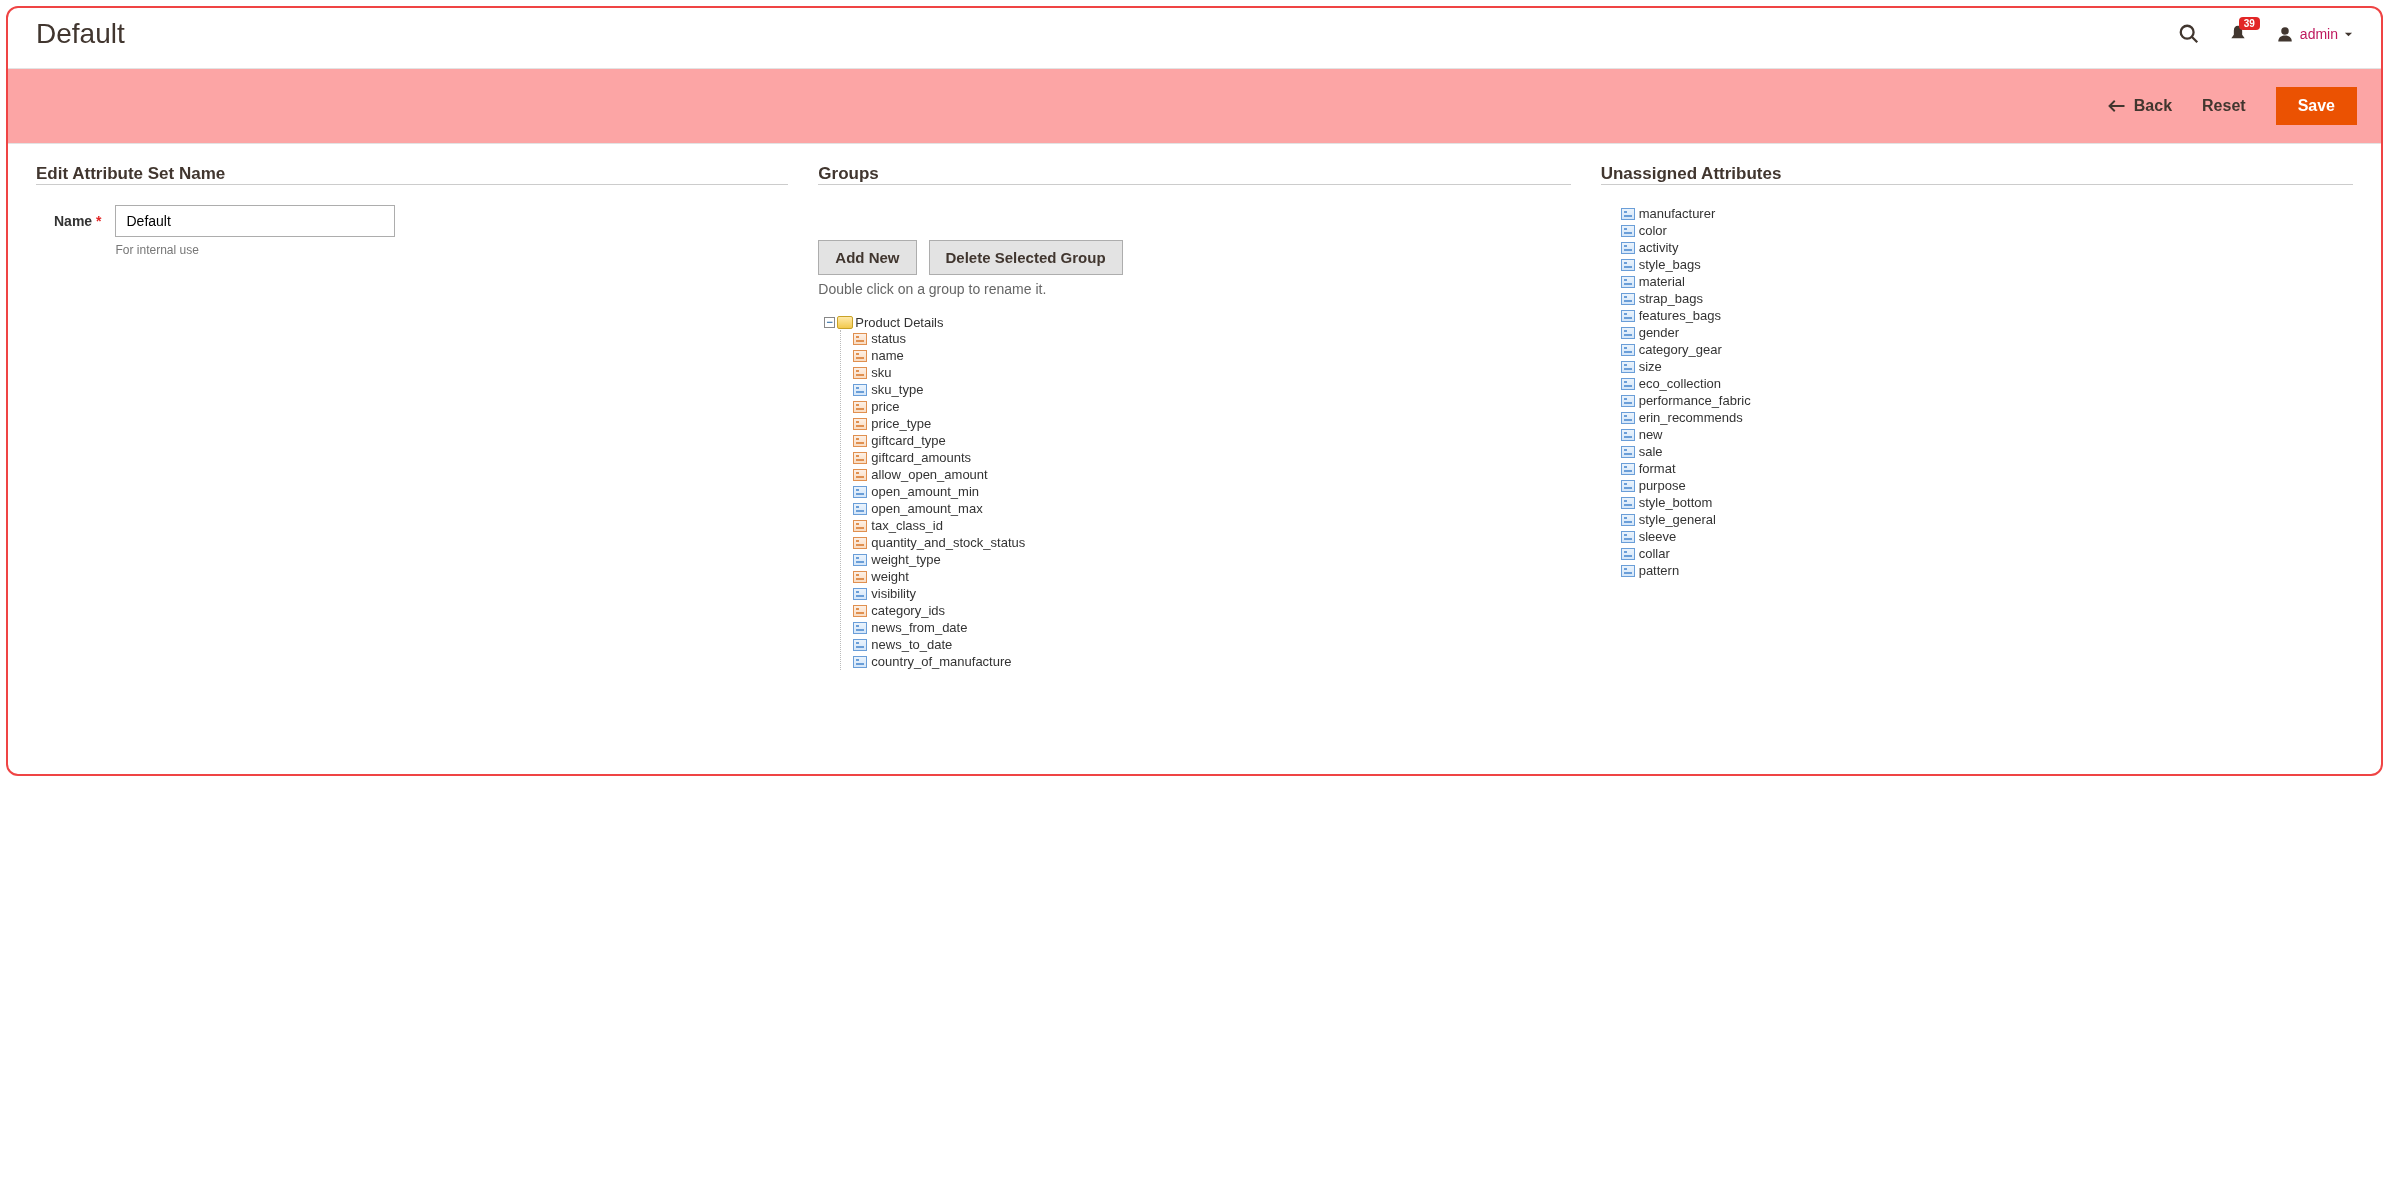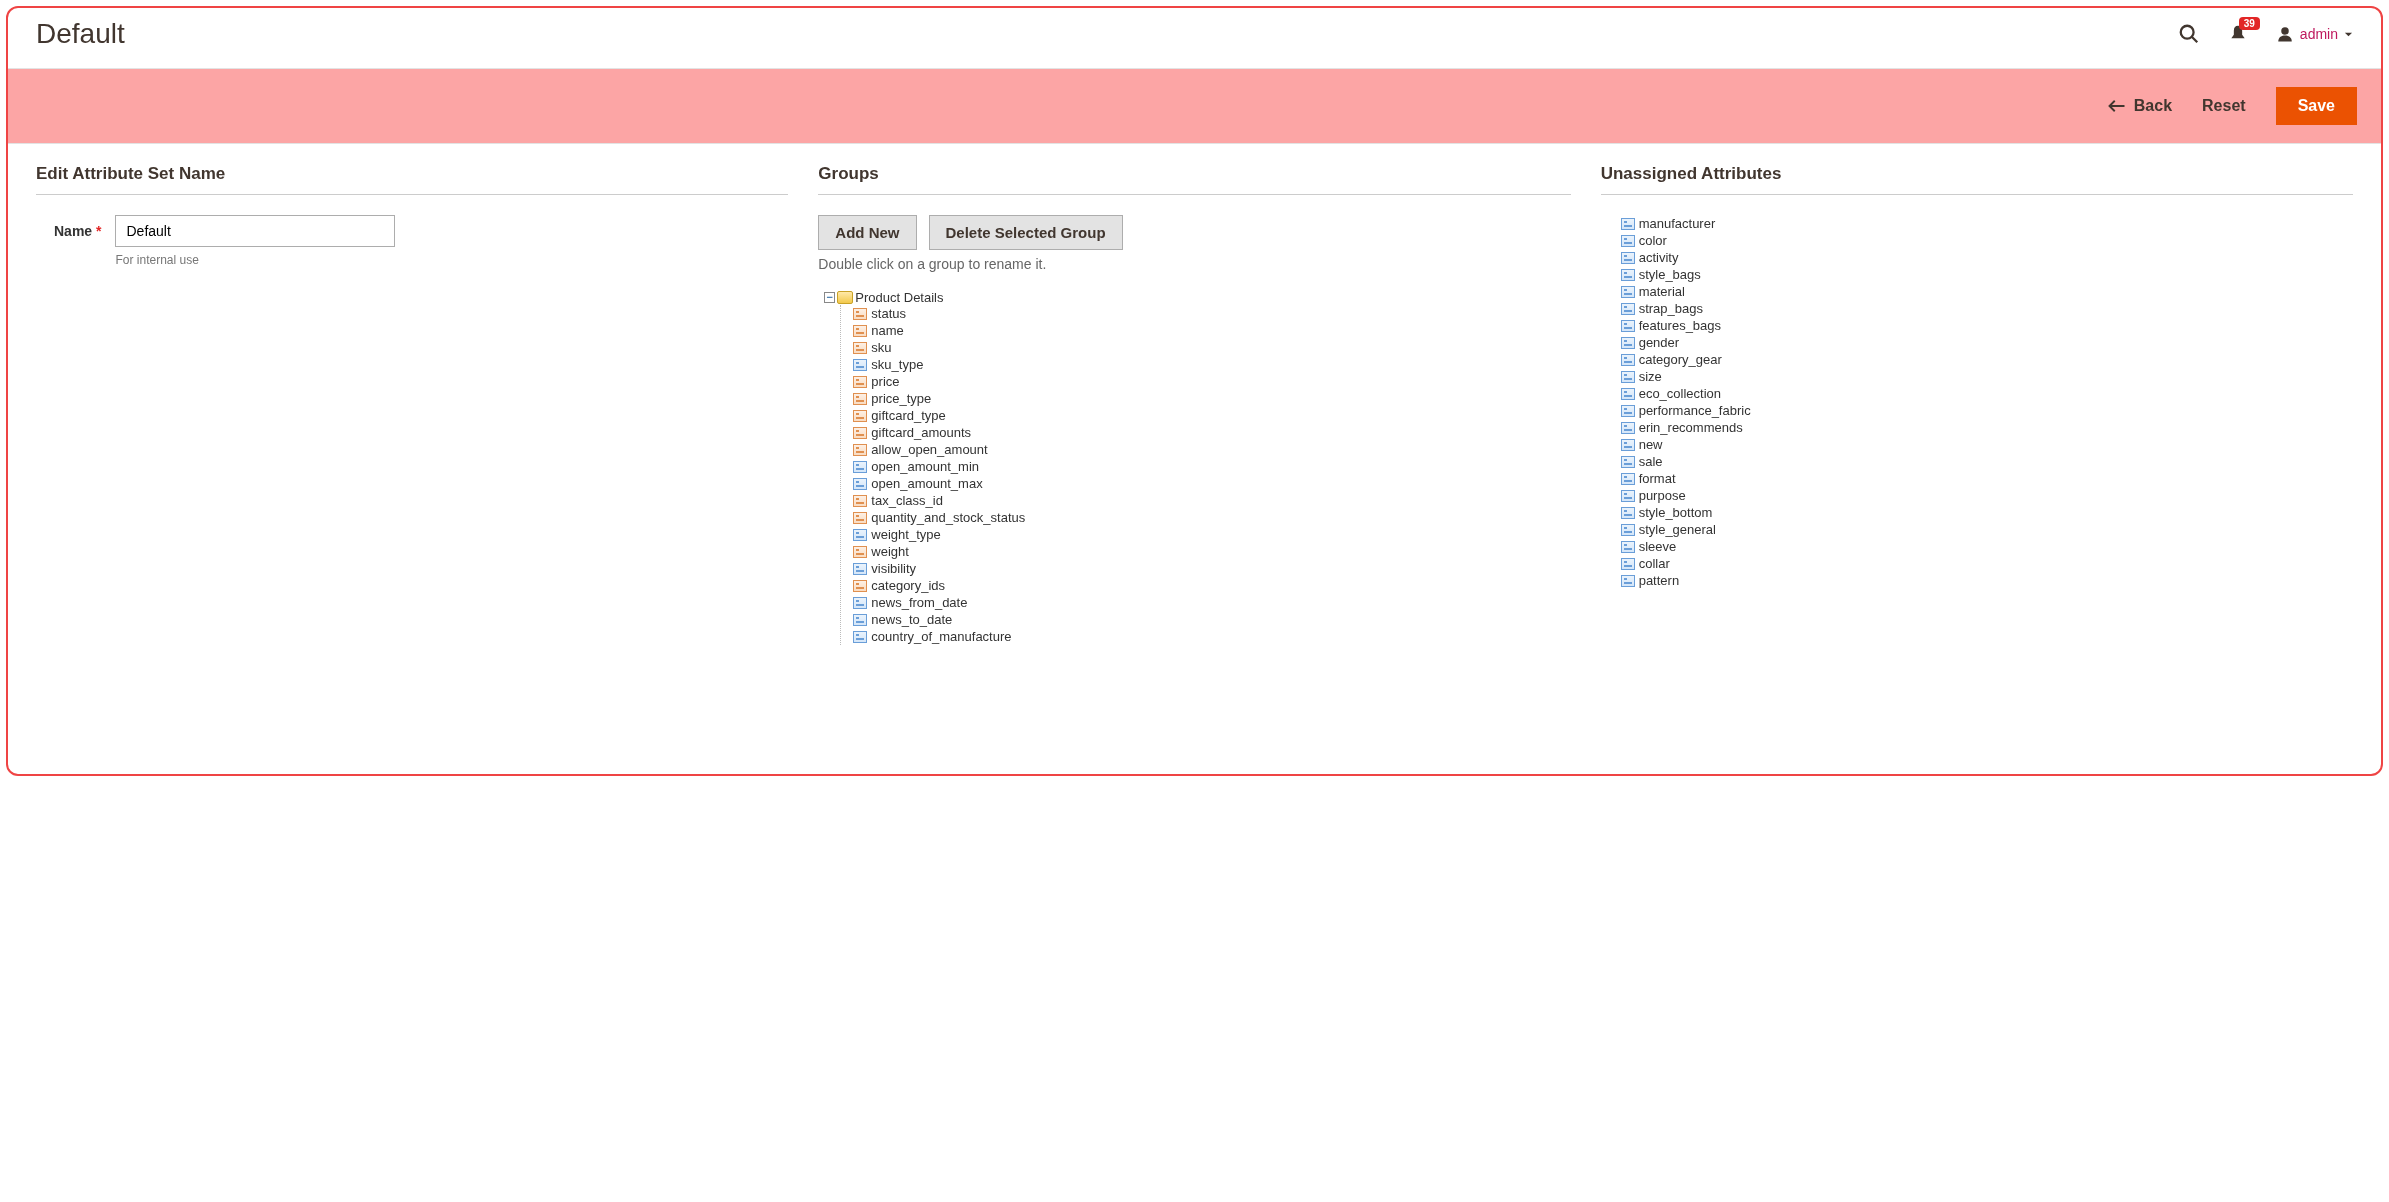--- a/index.html
+++ b/index.html
@@ -96,21 +96,20 @@
     gap: 30px;
   }
   .col {
     flex: 1;
     min-width: 0;
   }
   .section-title {
     font-size: 17px;
     font-weight: 600;
     color: #41362f;
-    padding-bottom: 10px;
     border-bottom: 1px solid #ccc;
     margin-bottom: 20px;
   }
   .form-row {
     display: flex;
     align-items: flex-start;
     gap: 14px;
     margin-left: 18px;
   }
   .form-label {
@@ -140,20 +139,21 @@
     margin-bottom: 6px;
   }
   .grey-btn {
     background: #e3e3e3;
     border: 1px solid #adadad;
     color: #41362f;
     padding: 8px 16px;
     font-size: 15px;
     font-weight: 600;
     cursor: pointer;
+    margin-top: 35px;
   }
   .group-hint {
     font-size: 14px;
     color: #666;
     margin-bottom: 18px;
   }
   .tree {
     font-size: 13px;
   }
   .tree-root {

